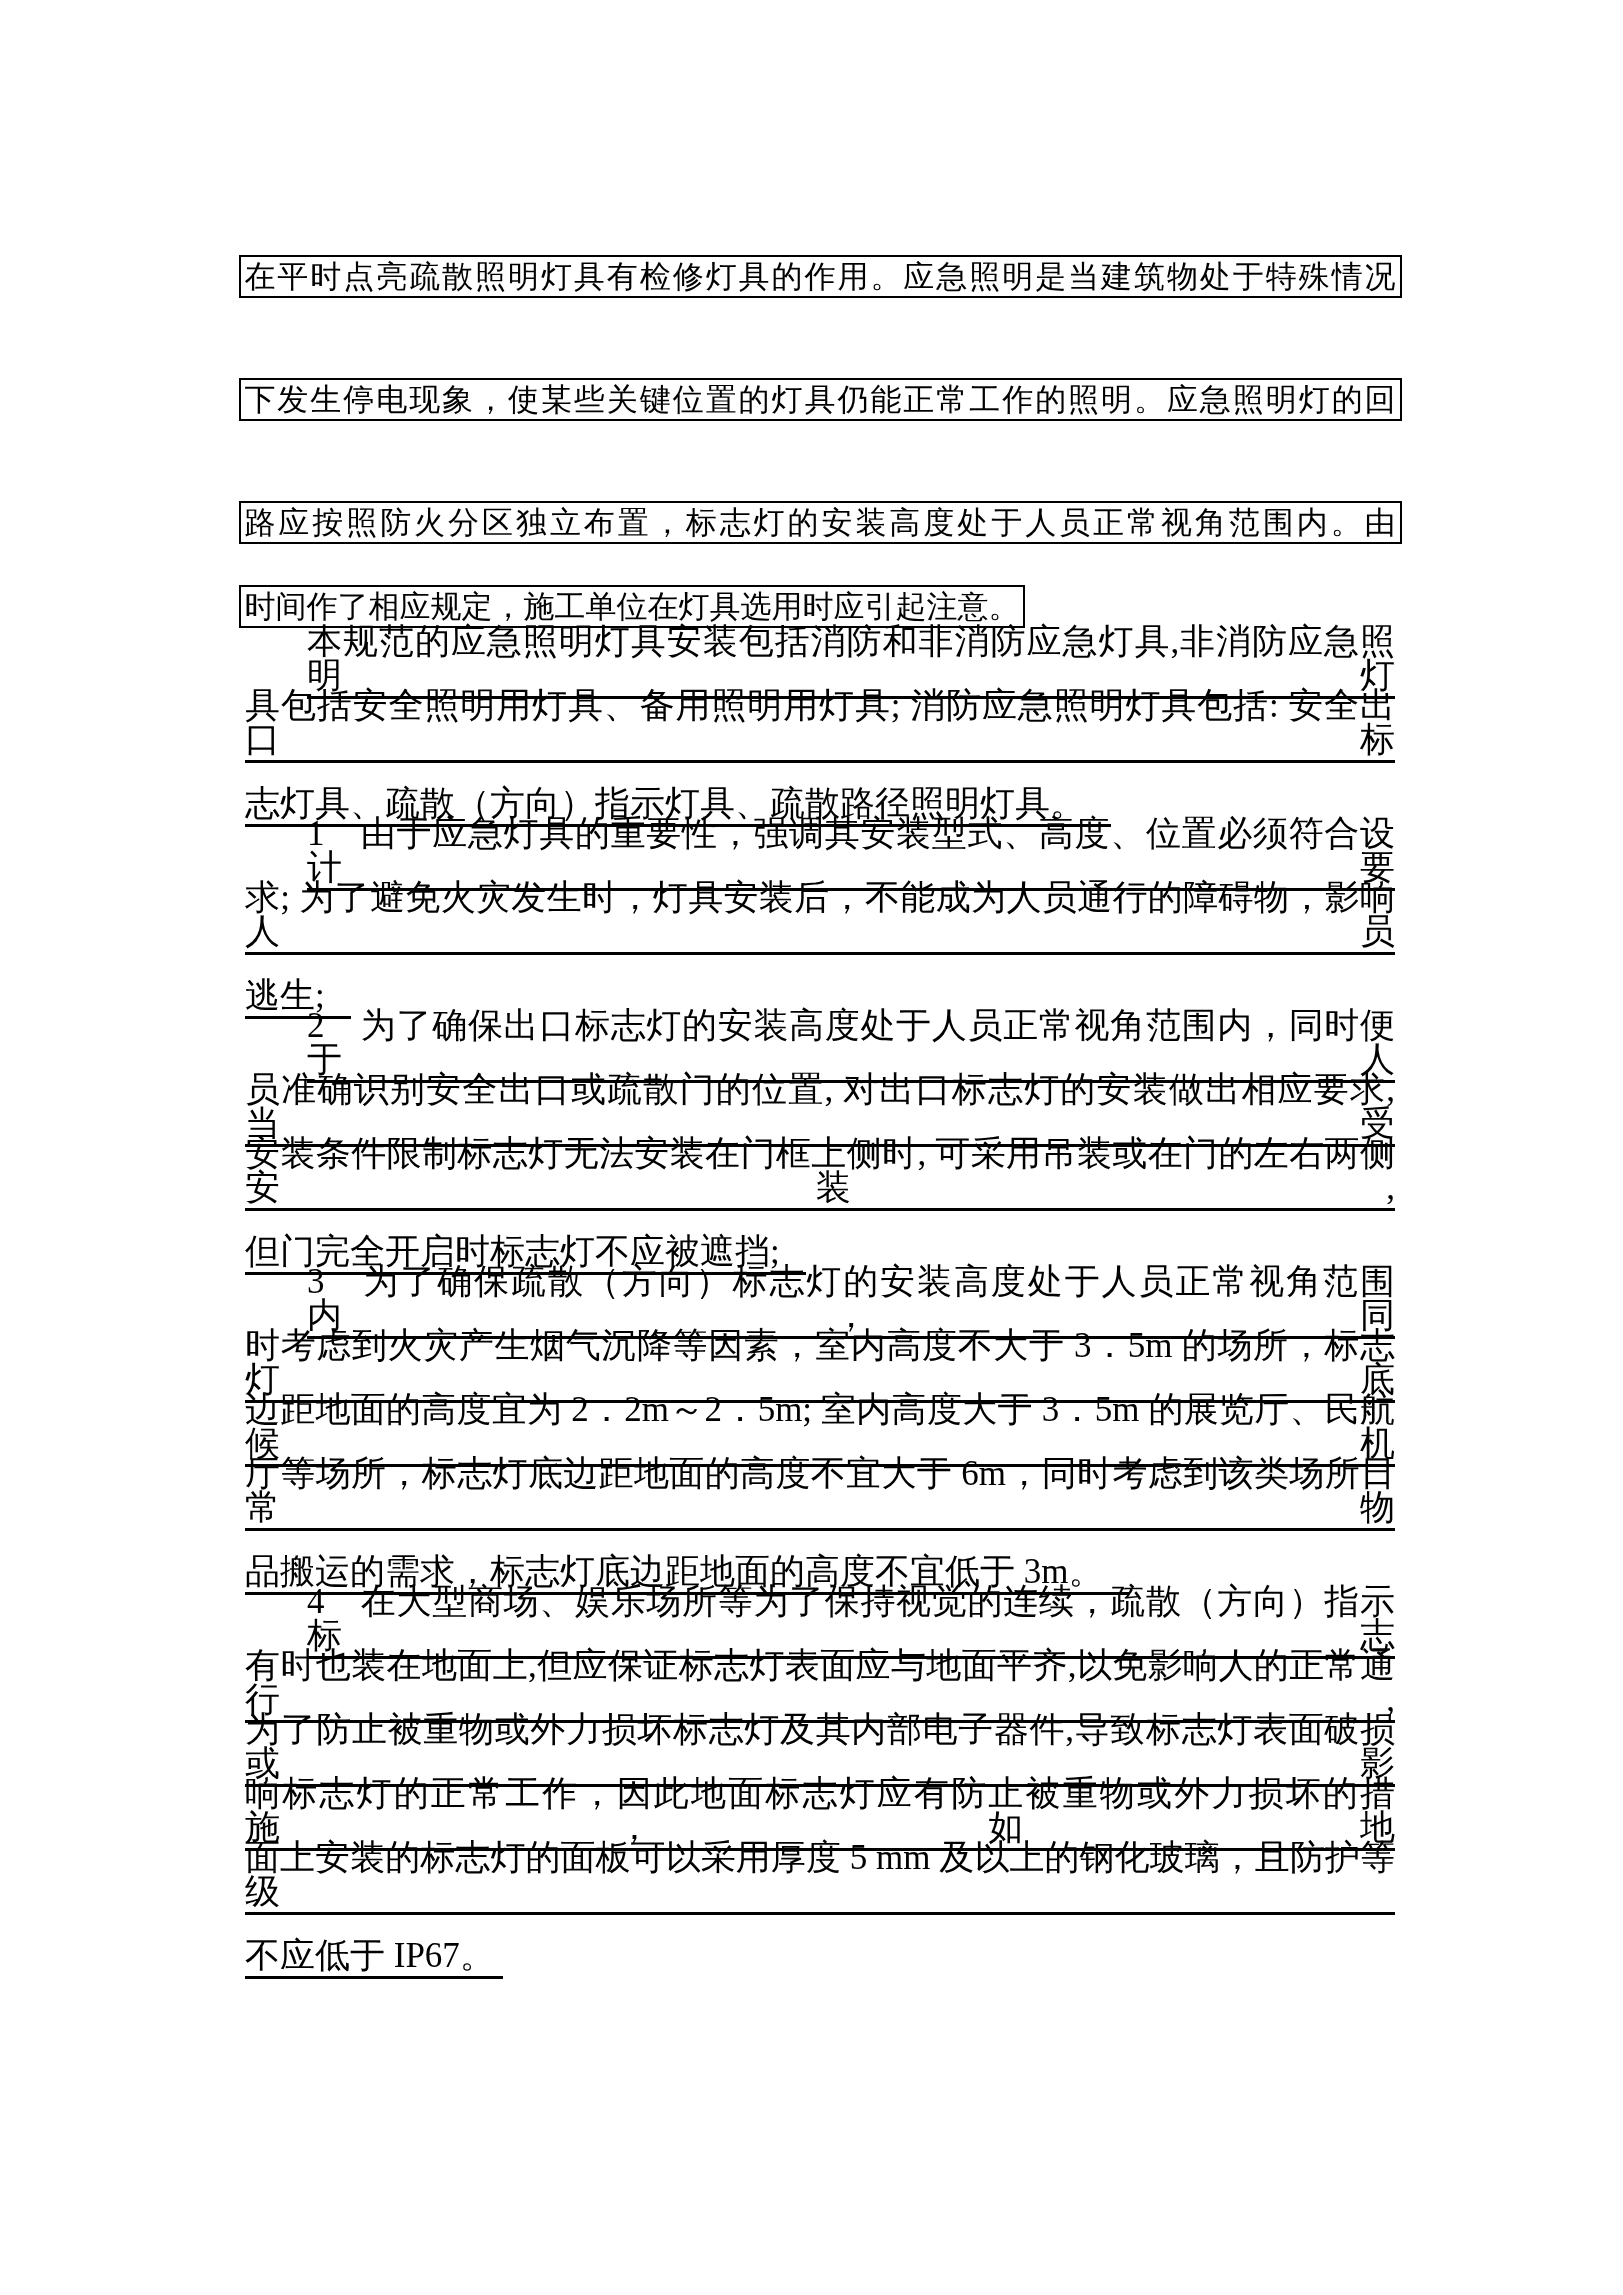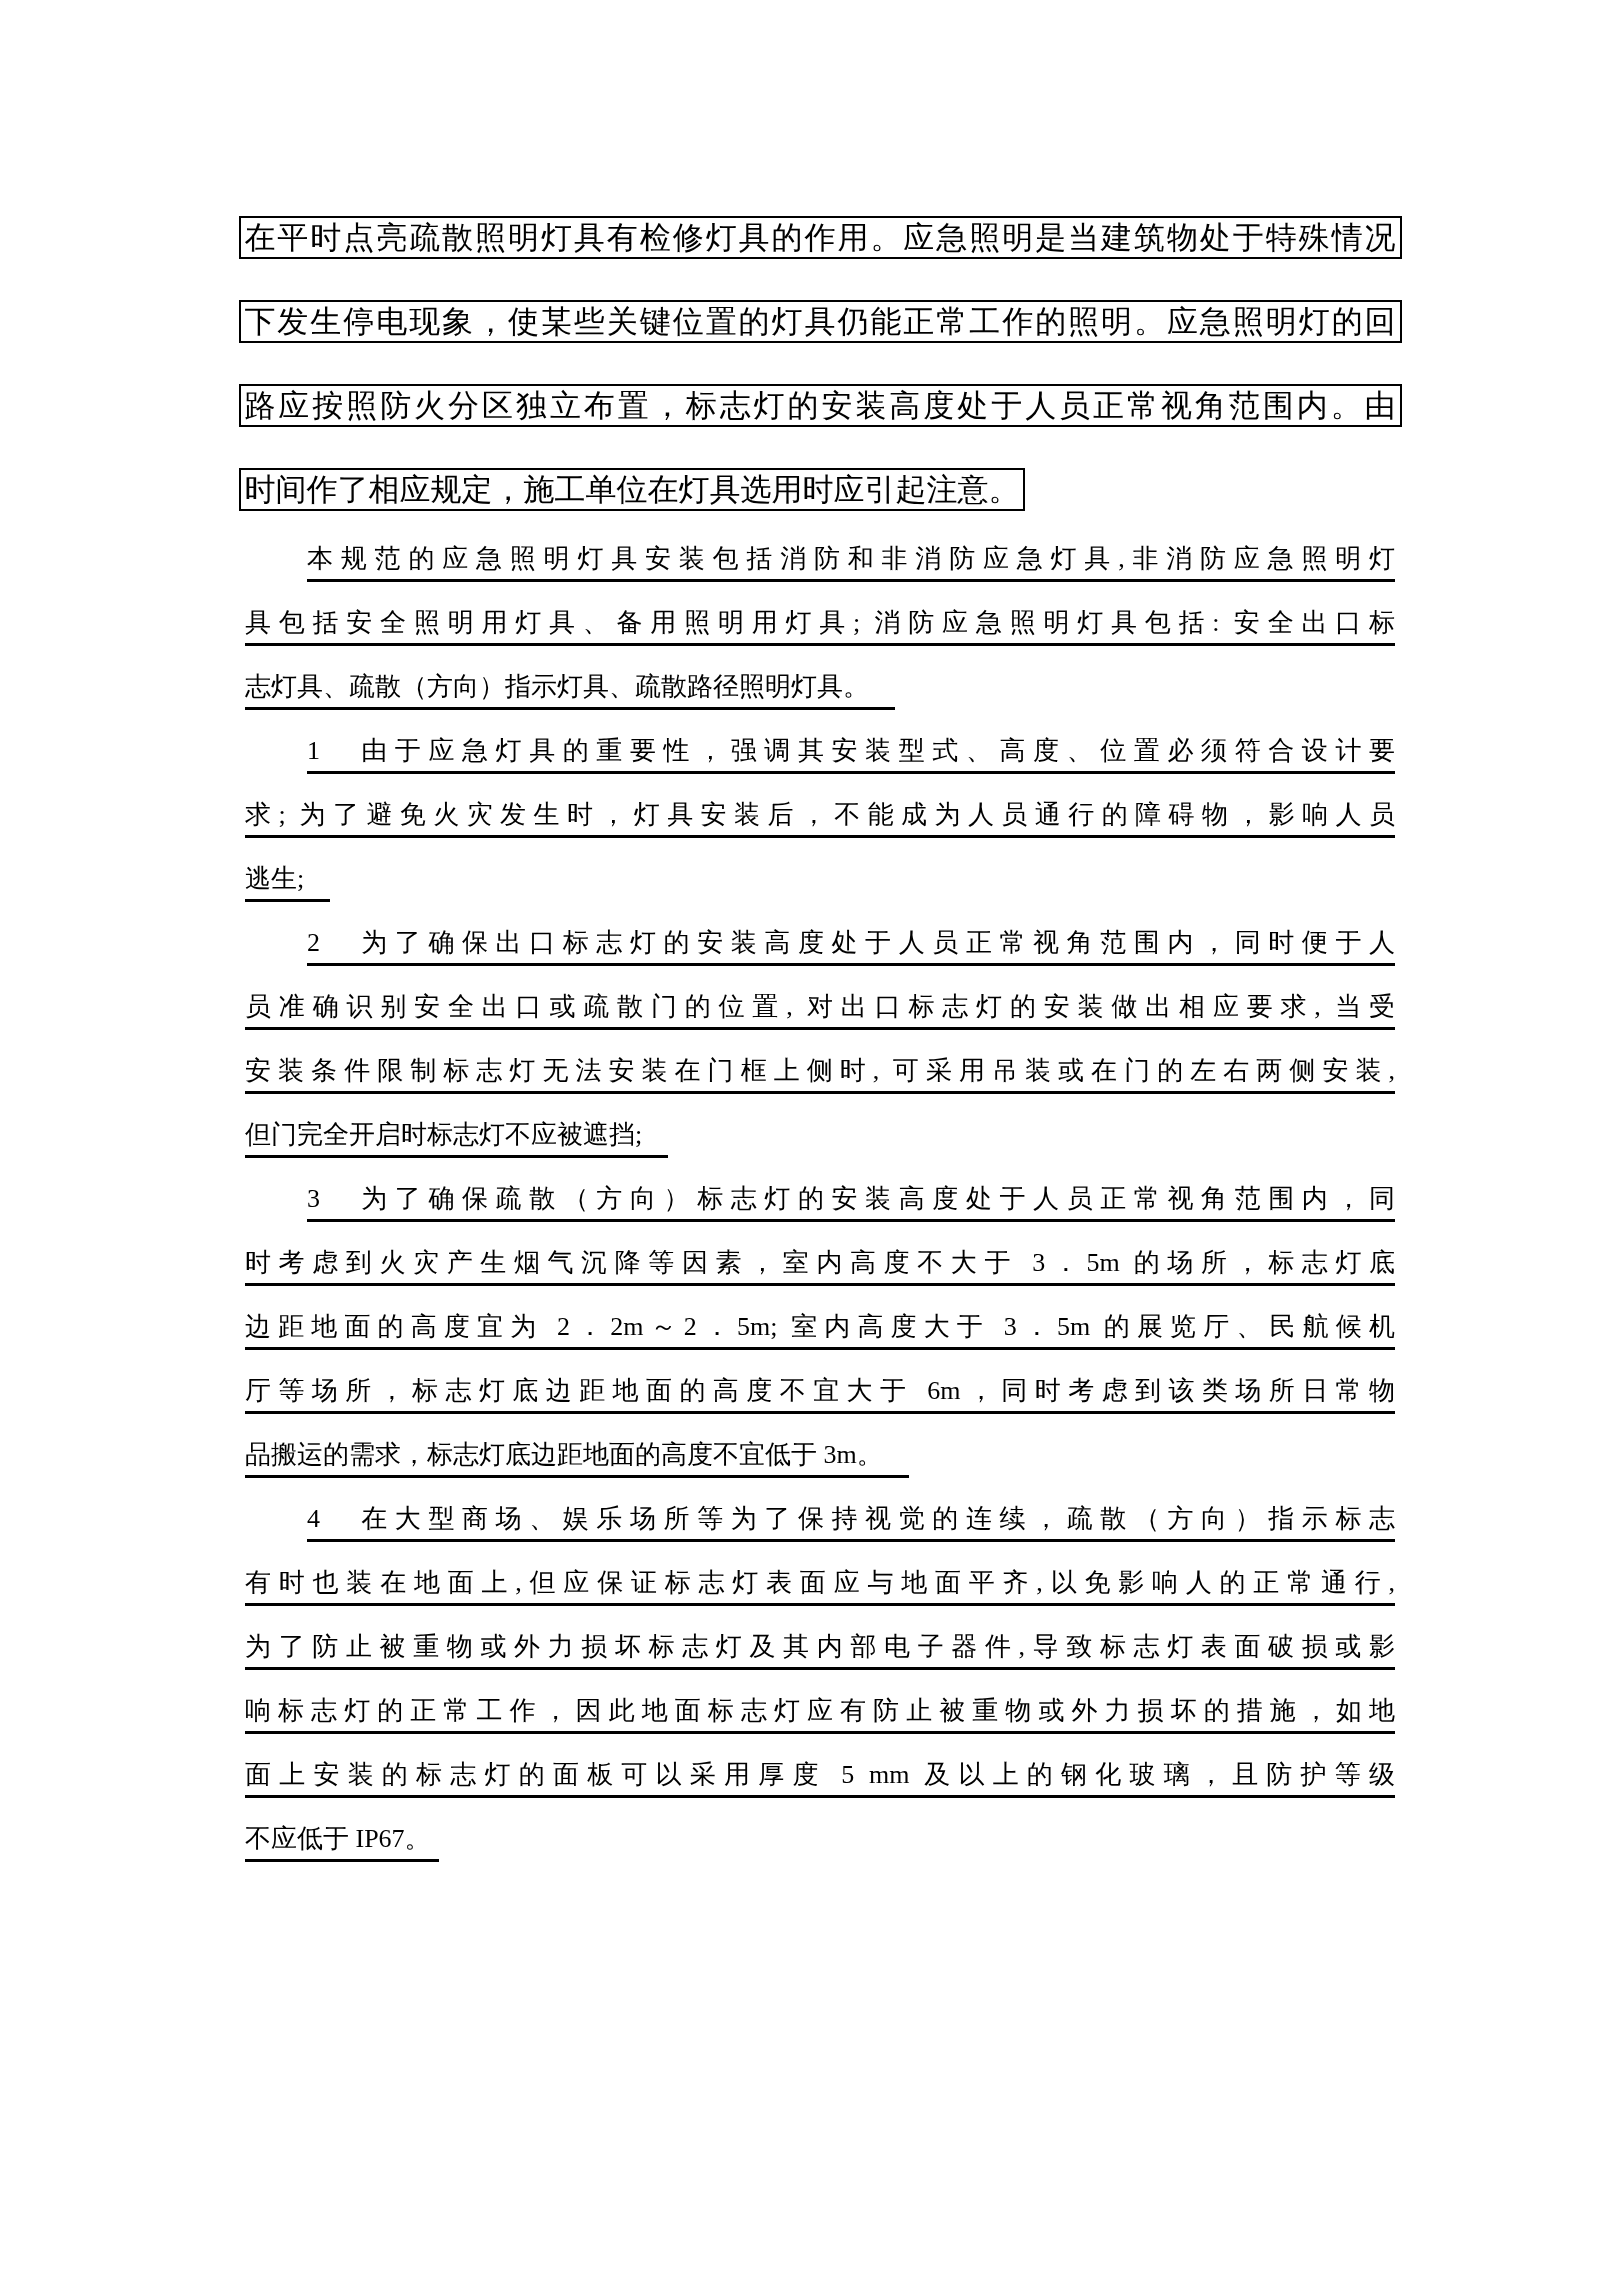--- a/index.html
+++ b/index.html
@@ -20,28 +20,28 @@
     padding:0 3.9px;
     margin:0 -6.5px 41px -6.5px;
     font-size:31px;
     overflow:hidden;
     white-space:nowrap;
   }
   .box.full{text-align:justify;text-align-last:justify;white-space:normal;}
   .box.full span{display:block;}
   .box.fit{display:inline-block;white-space:nowrap;margin-bottom:6.5px;}
   .boxed-wrap{display:flex;flex-direction:column;align-items:flex-start;}
-  .boxed-wrap .box.full{align-self:stretch;}
+  .boxed-wrap .box.full{align-self:stretch;margin-top:39px;}
 
   
   .tline{
     height:64px;
     display:flex;
     align-items:flex-end;
-    font-size:26px;
+    font-size:35px;
   }
   .tline .u{
     display:block;
     line-height:34px;
     padding-bottom:2.6px;
     border-bottom:3.9px solid #000;
   }
   .tline.full .u{
     flex:1 1 auto;
     text-align:justify;

